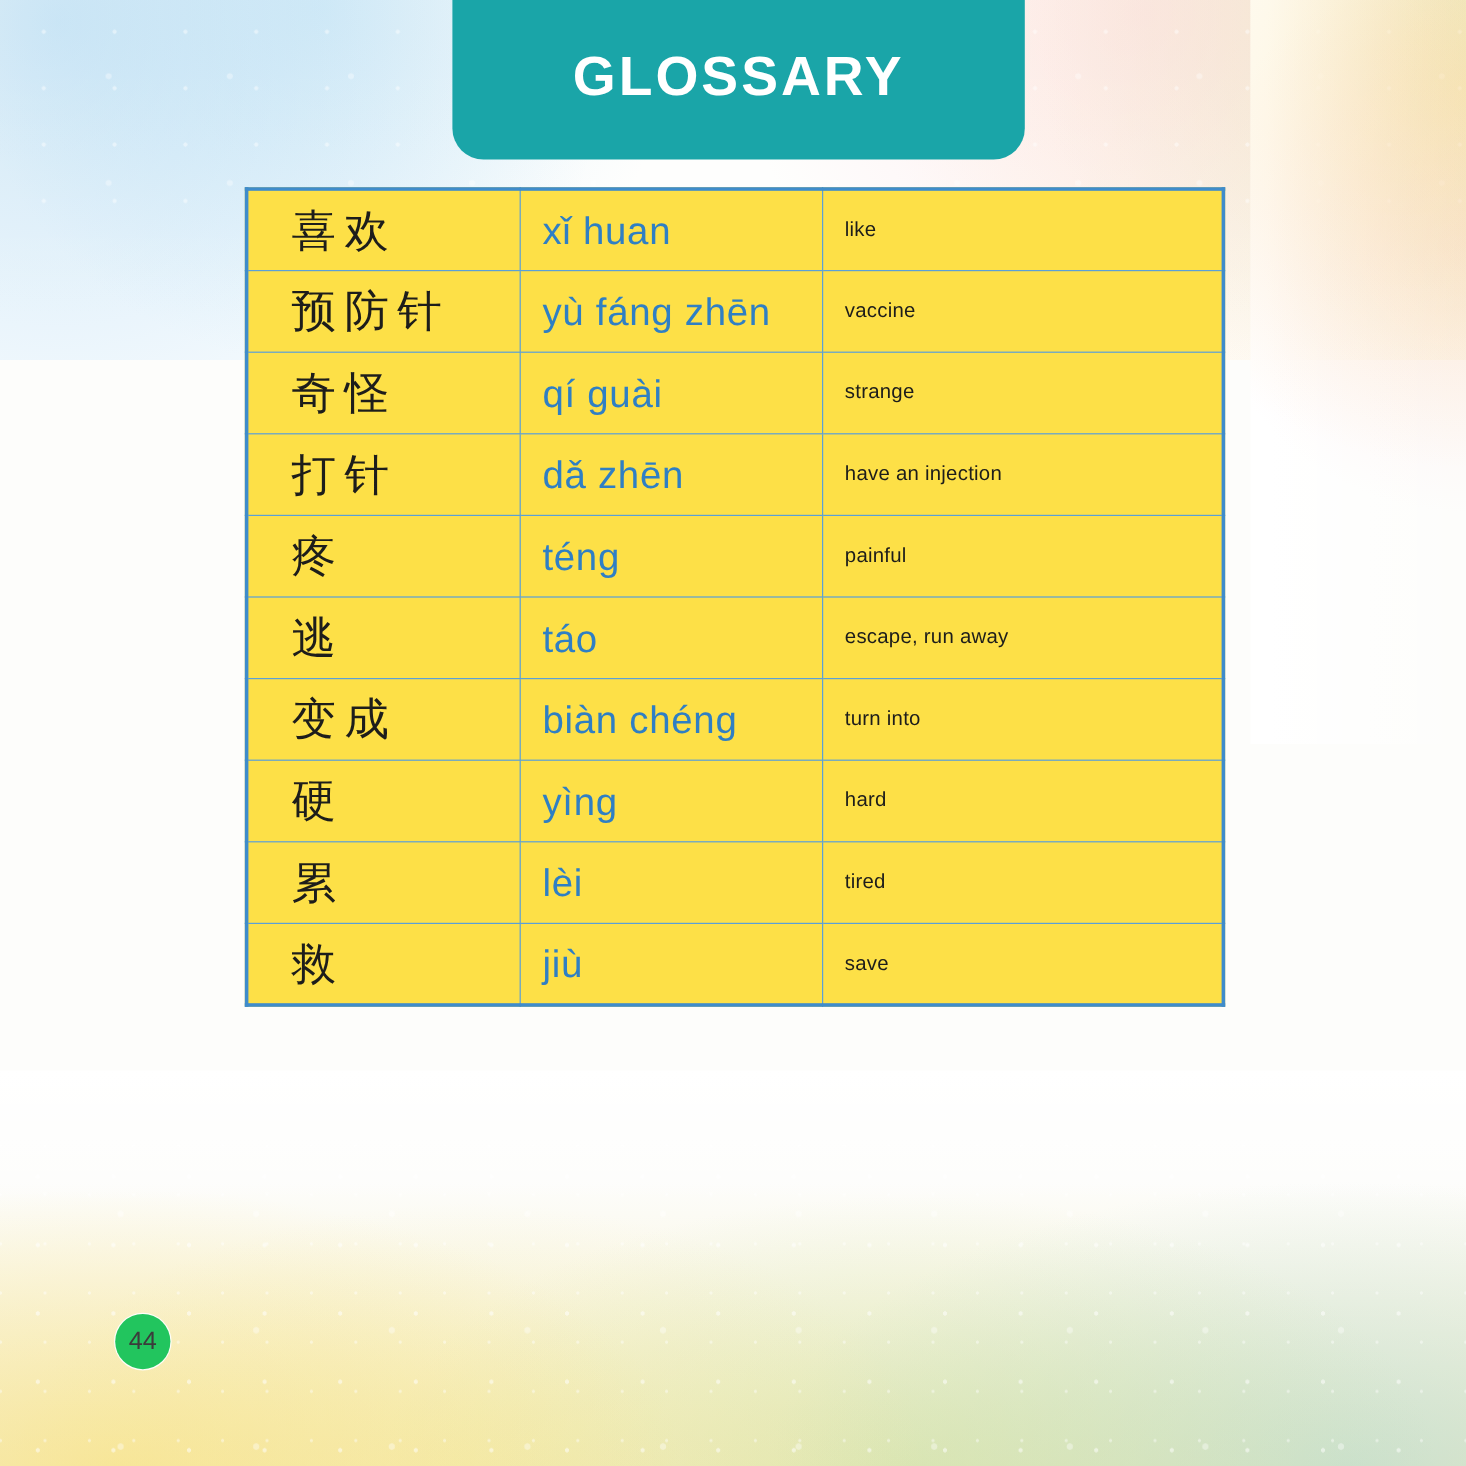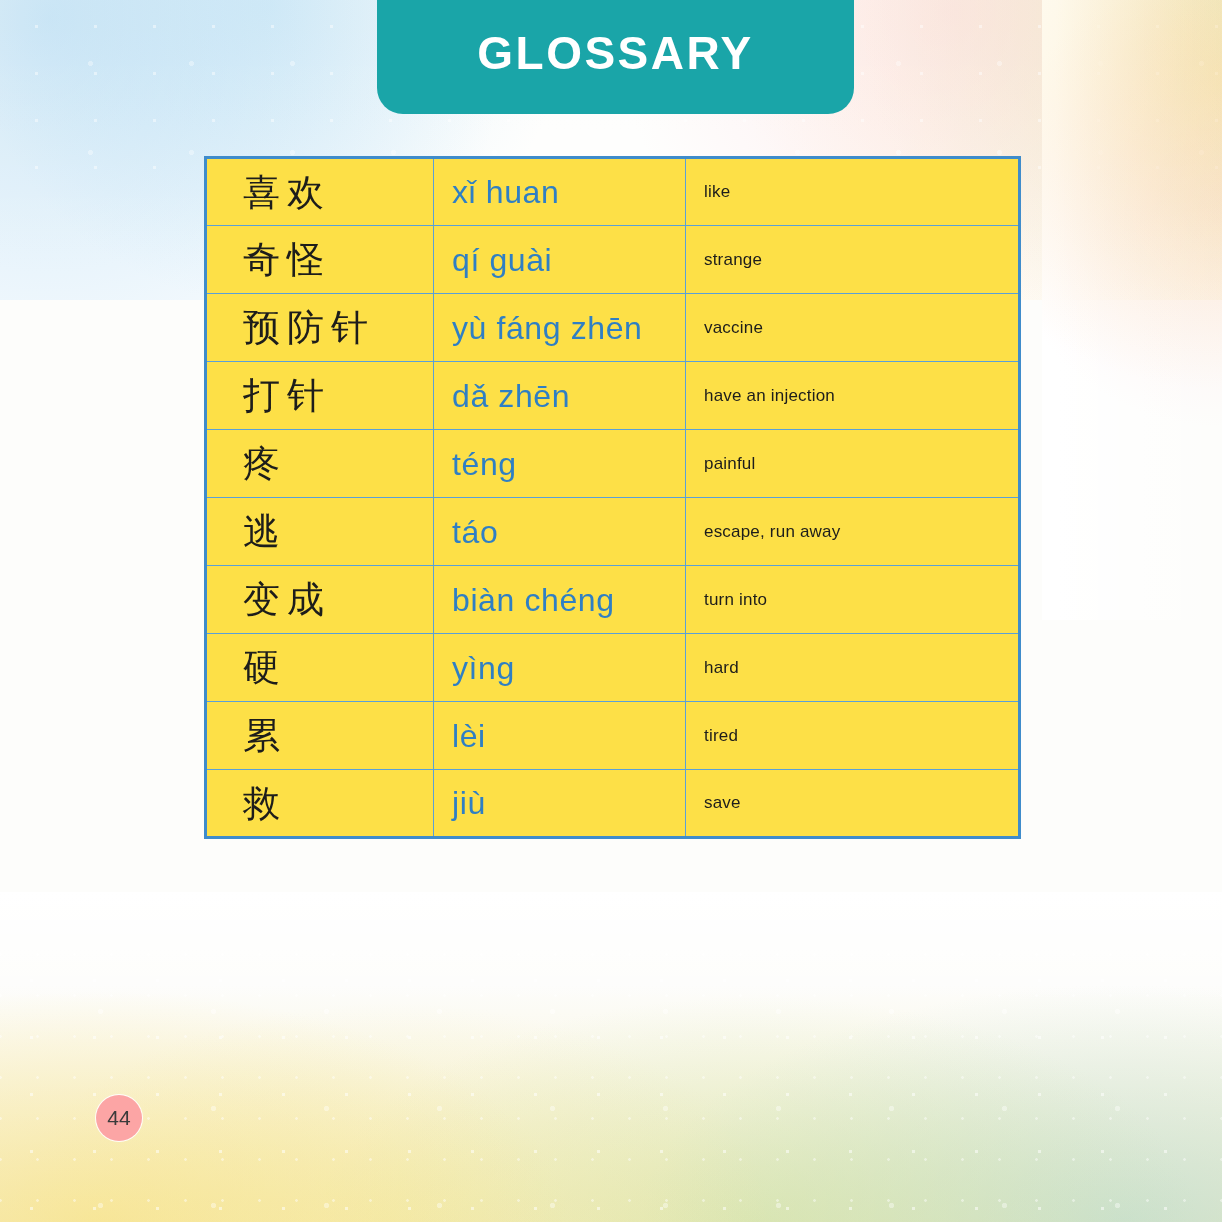--- a/index.html
+++ b/index.html
@@ -84,21 +84,21 @@
     background-size: 59px 47px, 101px 89px;
     background-position: 7px 3px, 40px 19px;
   }
 
   
   .title-banner {
     position: absolute;
     top: 0;
     left: 377px;
     width: 477px;
-    height: 114px;
+    height: 133px;
     background: #1aa5a8;
     border-radius: 0 0 26px 26px;
     display: flex;
     align-items: center;
     justify-content: center;
     box-sizing: border-box;
     padding-bottom: 8px;
   }
   .title-banner .title-text {
     color: #ffffff;
@@ -163,21 +163,21 @@
   }
 
   
   .page-number {
     position: absolute;
     left: 96px;
     top: 1095px;
     width: 46px;
     height: 46px;
     border-radius: 50%;
-    background: #fca5a5;
+    background: #22c55e;
     color: #3b3b3b;
     font-size: 21px;
     display: flex;
     align-items: center;
     justify-content: center;
     font-family: "Liberation Sans", sans-serif;
     box-shadow: 0 0 0 1px rgba(255,255,255,0.9);
   }
 </style>
 </head>
@@ -207,31 +207,31 @@
       <tbody>
         <tr>
           <td>
               <span class="hanzi">喜欢</span>
             </td>
           <td><span class="pinyin">xǐ huan</span></td>
           <td><span class="english">like</span></td>
         </tr>
         <tr>
           <td>
+              <span class="hanzi">预防针</span>
+            </td>
+          <td><span class="pinyin">yù fáng zhēn</span></td>
+          <td><span class="english">vaccine</span></td>
+        </tr>
+        <tr>
+          <td>
               <span class="hanzi">奇怪</span>
             </td>
           <td><span class="pinyin">qí guài</span></td>
           <td><span class="english">strange</span></td>
-        </tr>
-        <tr>
-          <td>
-              <span class="hanzi">预防针</span>
-            </td>
-          <td><span class="pinyin">yù fáng zhēn</span></td>
-          <td><span class="english">vaccine</span></td>
         </tr>
         <tr>
           <td>
               <span class="hanzi">打针</span>
             </td>
           <td><span class="pinyin">dǎ zhēn</span></td>
           <td><span class="english">have an injection</span></td>
         </tr>
         <tr>
           <td>

